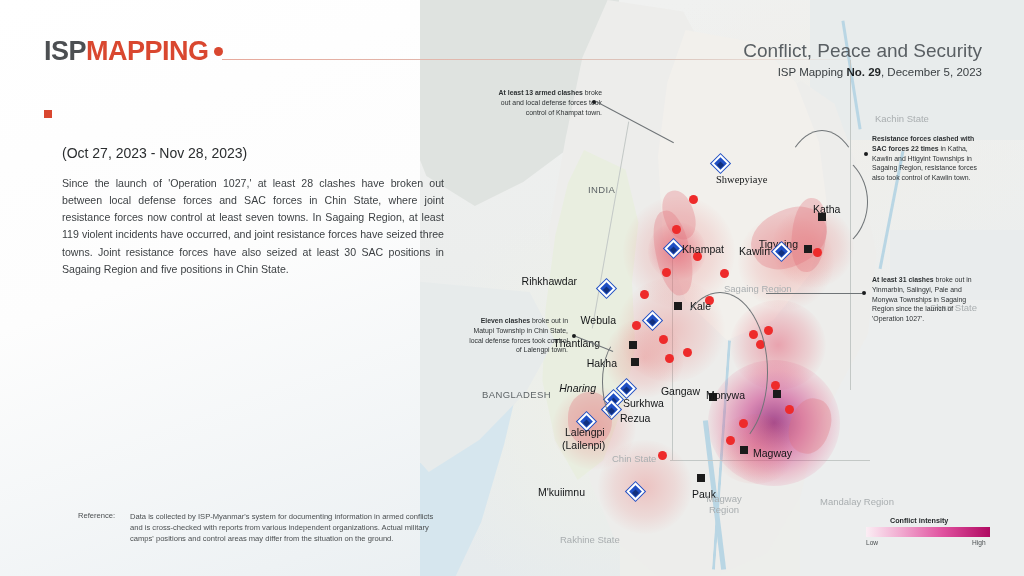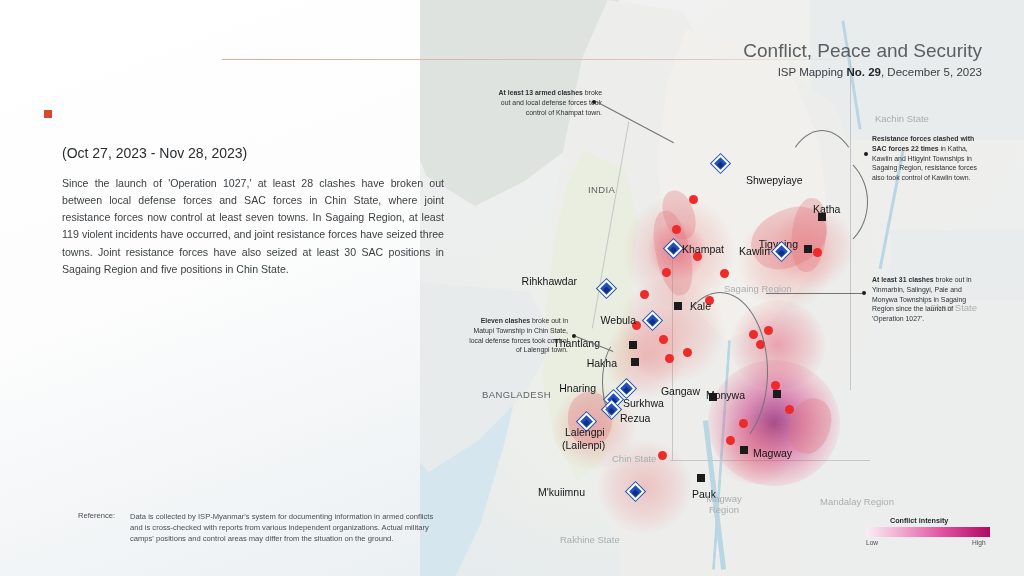--- a/index.html
+++ b/index.html
@@ -213,31 +213,31 @@
         <div class="sq-town" style="left: 277px; top: 474px;"></div>
         <div class="mlabel town" style="left: 272px; top: 488px;">Pauk</div>
         <div class="sq-town" style="left: 398px; top: 213px;"></div>
         <div class="mlabel town" style="left: 393px; top: 203px;">Katha</div>
         <div class="sq-town" style="left: 384px; top: 245px;"></div>
         <div class="mlabel town" style="left: auto; top: 238px; right: 226px;">Tigyaing</div>
       </div>
 
     <div id="seized-layer">
         <div class="dia-town" style="left: 294px; top: 157px;"></div>
-        <div class="mlabel town" style="top: 174px; left: 326px;">Shwepyiaye</div>
+        <div class="mlabel town" style="top: 174px; left: 296px; font-family: Liberation Serif, serif;">Shwepyiaye</div>
         <div class="dia-town" style="left: 247px; top: 242px;"></div>
         <div class="mlabel town" style="top: 243px; left: 262px;">Khampat</div>
         <div class="dia-town" style="left: 180px; top: 282px;"></div>
         <div class="mlabel town" style="top: 275px; right: 447px;">Rihkhawdar</div>
         <div class="dia-town" style="left: 226px; top: 314px;"></div>
-        <div class="mlabel town" style="top: 314px; right: 388px;">Webula</div>
+        <div class="mlabel town" style="top: 314px; right: 408px;">Webula</div>
         <div class="dia-town" style="left: 355px; top: 245px;"></div>
         <div class="mlabel town" style="top: 245px; right: 254px;">Kawlin</div>
         <div class="dia-town" style="left: 200px; top: 382px;"></div>
-        <div class="mlabel town" style="top: 382px; right: 428px;">Hnaring</div>
+        <div class="mlabel town" style="top: 382px; right: 428px; font-style: italic;">Hnaring</div>
         <div class="dia-town" style="left: 187px; top: 393px;"></div>
         <div class="mlabel town" style="top: 397px; left: 203px;">Surkhwa</div>
         <div class="dia-town" style="left: 185px; top: 403px;"></div>
         <div class="mlabel town" style="top: 412px; left: 200px;">Rezua</div>
         <div class="dia-town" style="left: 160px; top: 415px;"></div>
         <div class="mlabel town" style="top: 426px; left: 145px;">Lalengpi</div>
         <div class="dia-town" style="left: 209px; top: 485px;"></div>
         <div class="mlabel town" style="top: 486px; right: 439px;">M'kuiimnu</div>
         <div class="mlabel town" style="left: 142px; top: 439px;">(Lailenpi)</div>
       </div>
@@ -259,20 +259,21 @@
       
     </div>
 
   </div>
 
   <div class="ci-title">Conflict intensity</div>
   <div class="ci-bar"></div>
   <div class="ci-low">Low</div>
   <div class="ci-high">High</div>
 
+  <div class="brand"><span class="isp">ISP</span><span class="map">MAPPING</span><span class="brand-dot"></span></div>
   <div class="brand-rule"></div>
 
   <div class="sq-bullet"></div>
   <div class="subhead">(Oct 27, 2023 - Nov 28, 2023)</div>
   <div class="body-copy">Since the launch of 'Operation 1027,' at least 28 clashes have broken out between local defense forces and SAC forces in Chin State, where joint resistance forces now control at least seven towns. In Sagaing Region, at least 119 violent incidents have occurred, and joint resistance forces have seized three towns. Joint resistance forces have also seized at least 30 SAC positions in Sagaing Region and five positions in Chin State.</div>
 
   <div class="ref-label">Reference:</div>
   <div class="ref-text">Data is collected by ISP-Myanmar's system for documenting information in armed conflicts and is cross-checked with reports from various independent organizations. Actual military camps' positions and control areas may differ from the situation on the ground.</div>
 
   <div class="hdr-title">Conflict, Peace and Security</div>

